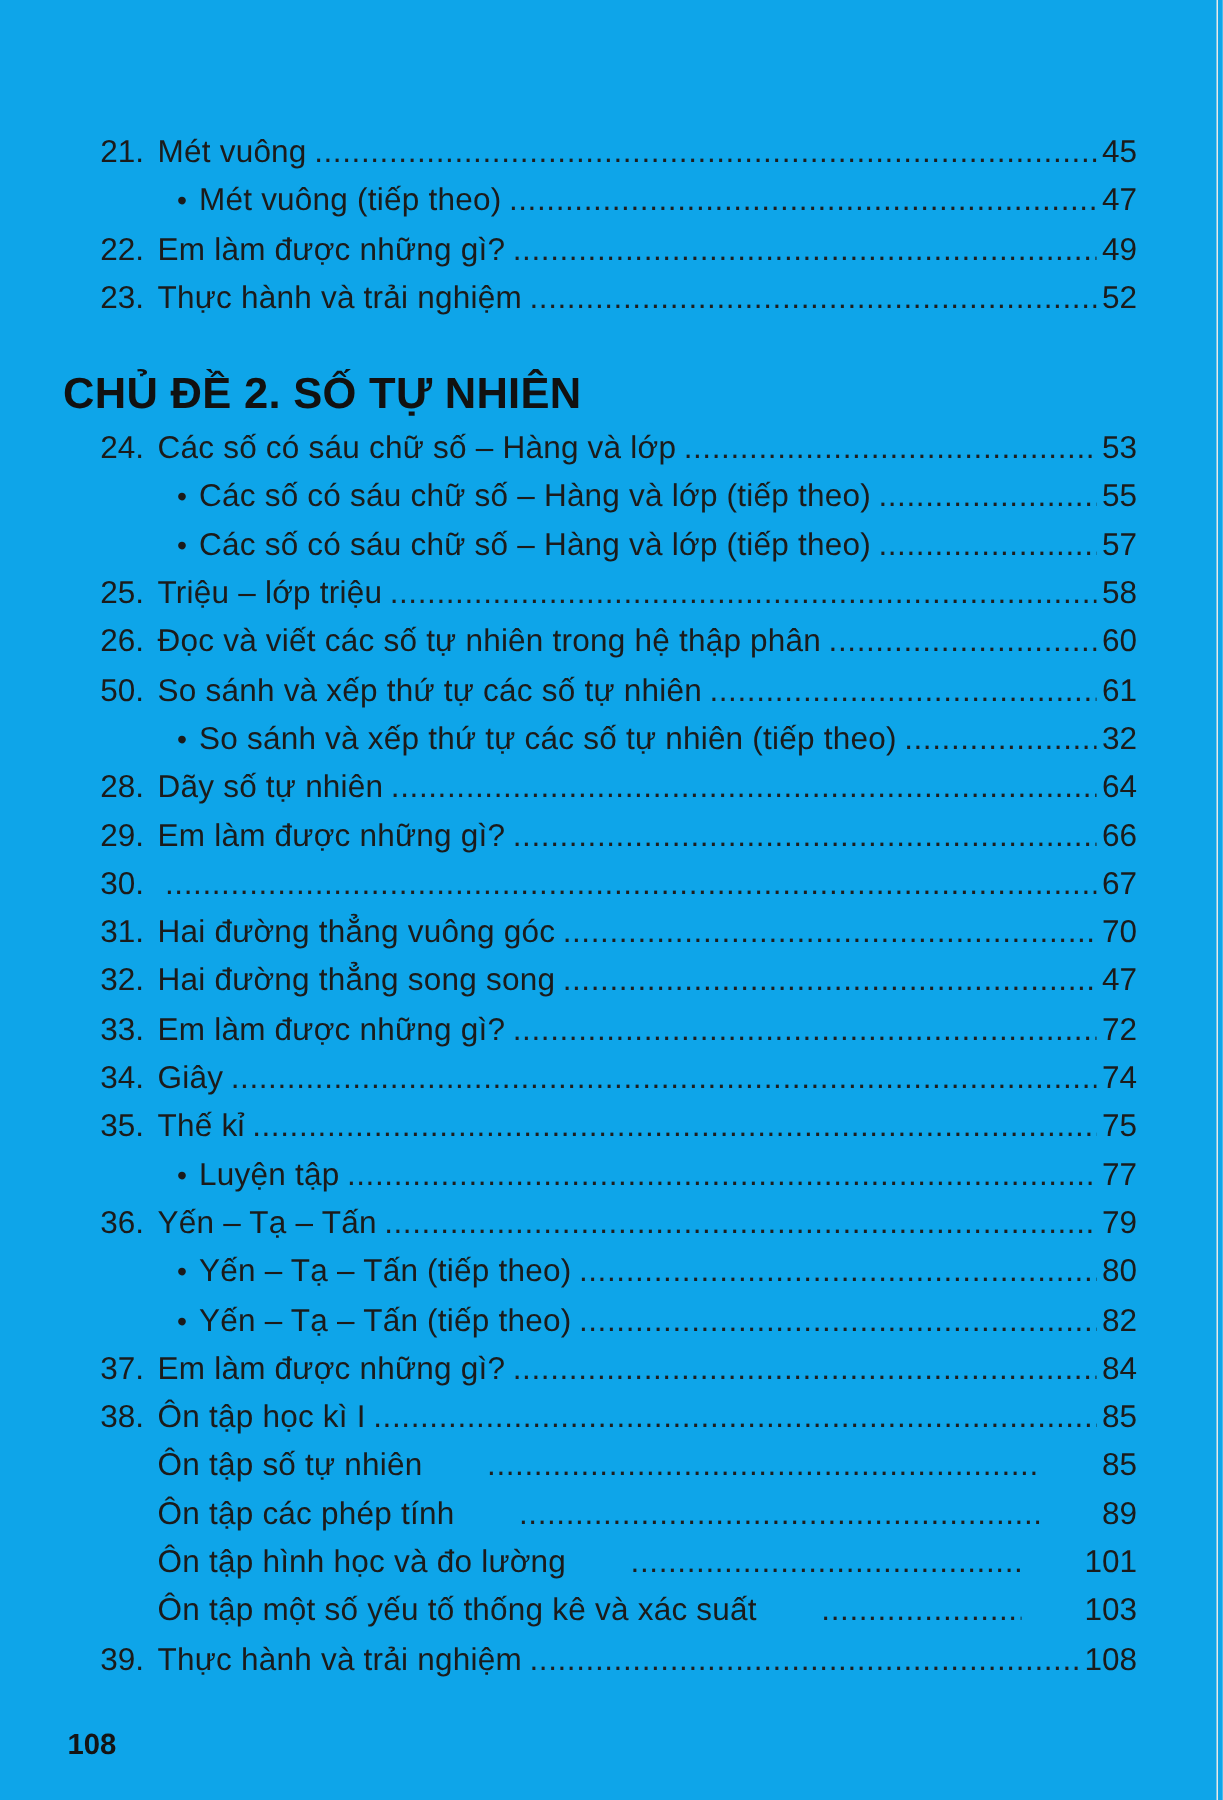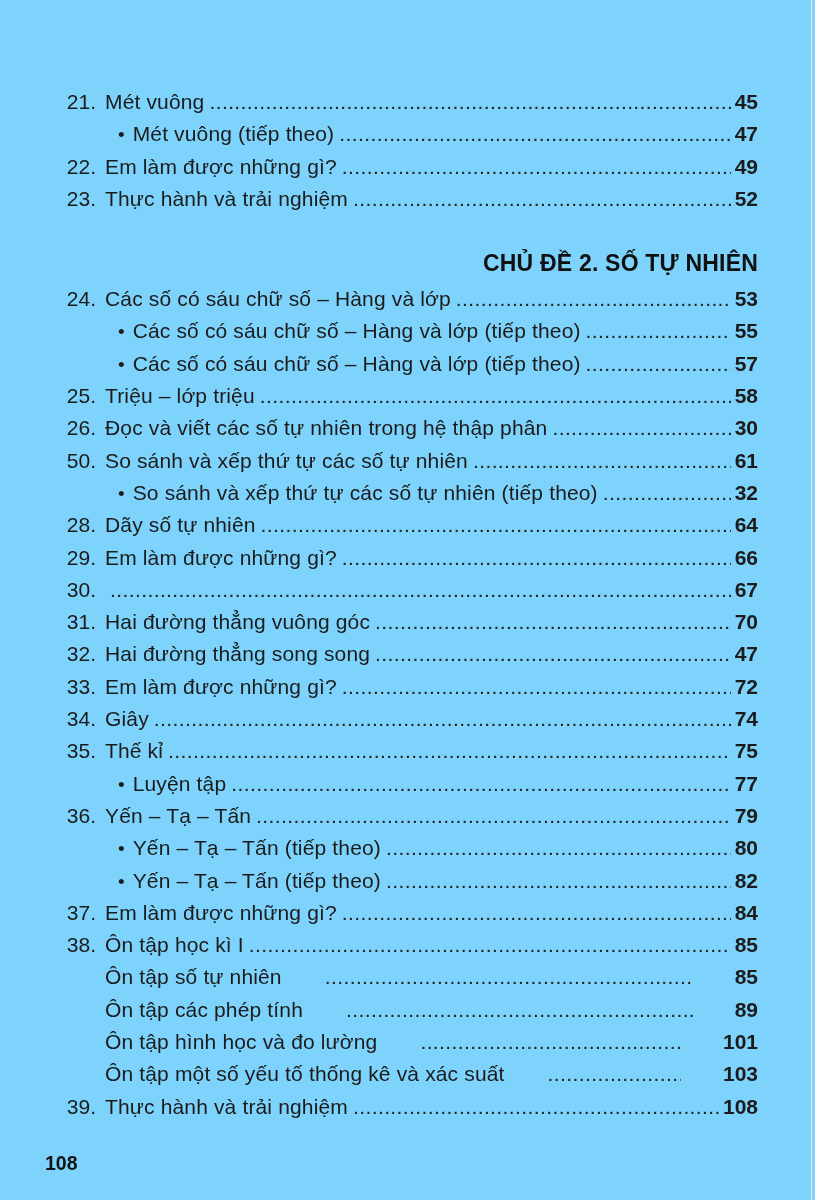--- a/index.html
+++ b/index.html
@@ -7,21 +7,21 @@
   body {
     background: #ffffff;
     font-family: "Liberation Sans", "DejaVu Sans", sans-serif;
     color: #1b1b1b;
     overflow: hidden;
   }
   .page {
     position: relative;
     width: 815px;
     height: 1200px;
-    background: #7dd3fc;
+    background: #0ea5e9;
   }
   
   .page::after {
     content: "";
     position: absolute;
     top: 0; right: 3px;
     width: 1px; height: 100%;
     background: #e9e9e9;
   }
   .toc {
@@ -52,29 +52,28 @@
   }
   .row.plain { padding-left: 47px; gap: 38px; }
   .row .title { flex: none; letter-spacing: 0.15px; }
   .row .dots {
     flex: 1 1 auto;
     overflow: hidden;
     margin: 0 4px 0 5px;
     letter-spacing: 0.4px;
     color: #1e1e1e;
   }
-  .row .pg { flex: none; text-align: right; font-weight: bold; }
+  .row .pg { flex: none; text-align: right; }
   .section-heading {
     margin: 33px 0 5px -16px;
     line-height: 30px;
-    font-size: 23px;
+    font-size: 29px;
     font-weight: 700;
     letter-spacing: 0.2px;
     color: #111;
-    text-align: right;
   }
   .footer-num {
     position: absolute;
     left: 45px;
     top: 1152px;
     font-size: 19.5px;
     font-weight: 700;
     color: #141414;
   }
 </style>
@@ -132,21 +131,21 @@
         <div class="row numbered">
           <span class="num">25.</span>
           <span class="title">Triệu – lớp triệu</span>
           <span class="dots">....................................................................................................................................................................................</span>
           <span class="pg">58</span>
         </div>
         <div class="row numbered">
           <span class="num">26.</span>
           <span class="title">Đọc và viết các số tự nhiên trong hệ thập phân</span>
           <span class="dots">....................................................................................................................................................................................</span>
-          <span class="pg">30</span>
+          <span class="pg">60</span>
         </div>
         <div class="row numbered">
           <span class="num">50.</span>
           <span class="title">So sánh và xếp thứ tự các số tự nhiên</span>
           <span class="dots">....................................................................................................................................................................................</span>
           <span class="pg">61</span>
         </div>
         <div class="row bullet">
           <span class="bullet-mark">•</span>
           <span class="title">So sánh và xếp thứ tự các số tự nhiên (tiếp theo)</span>

